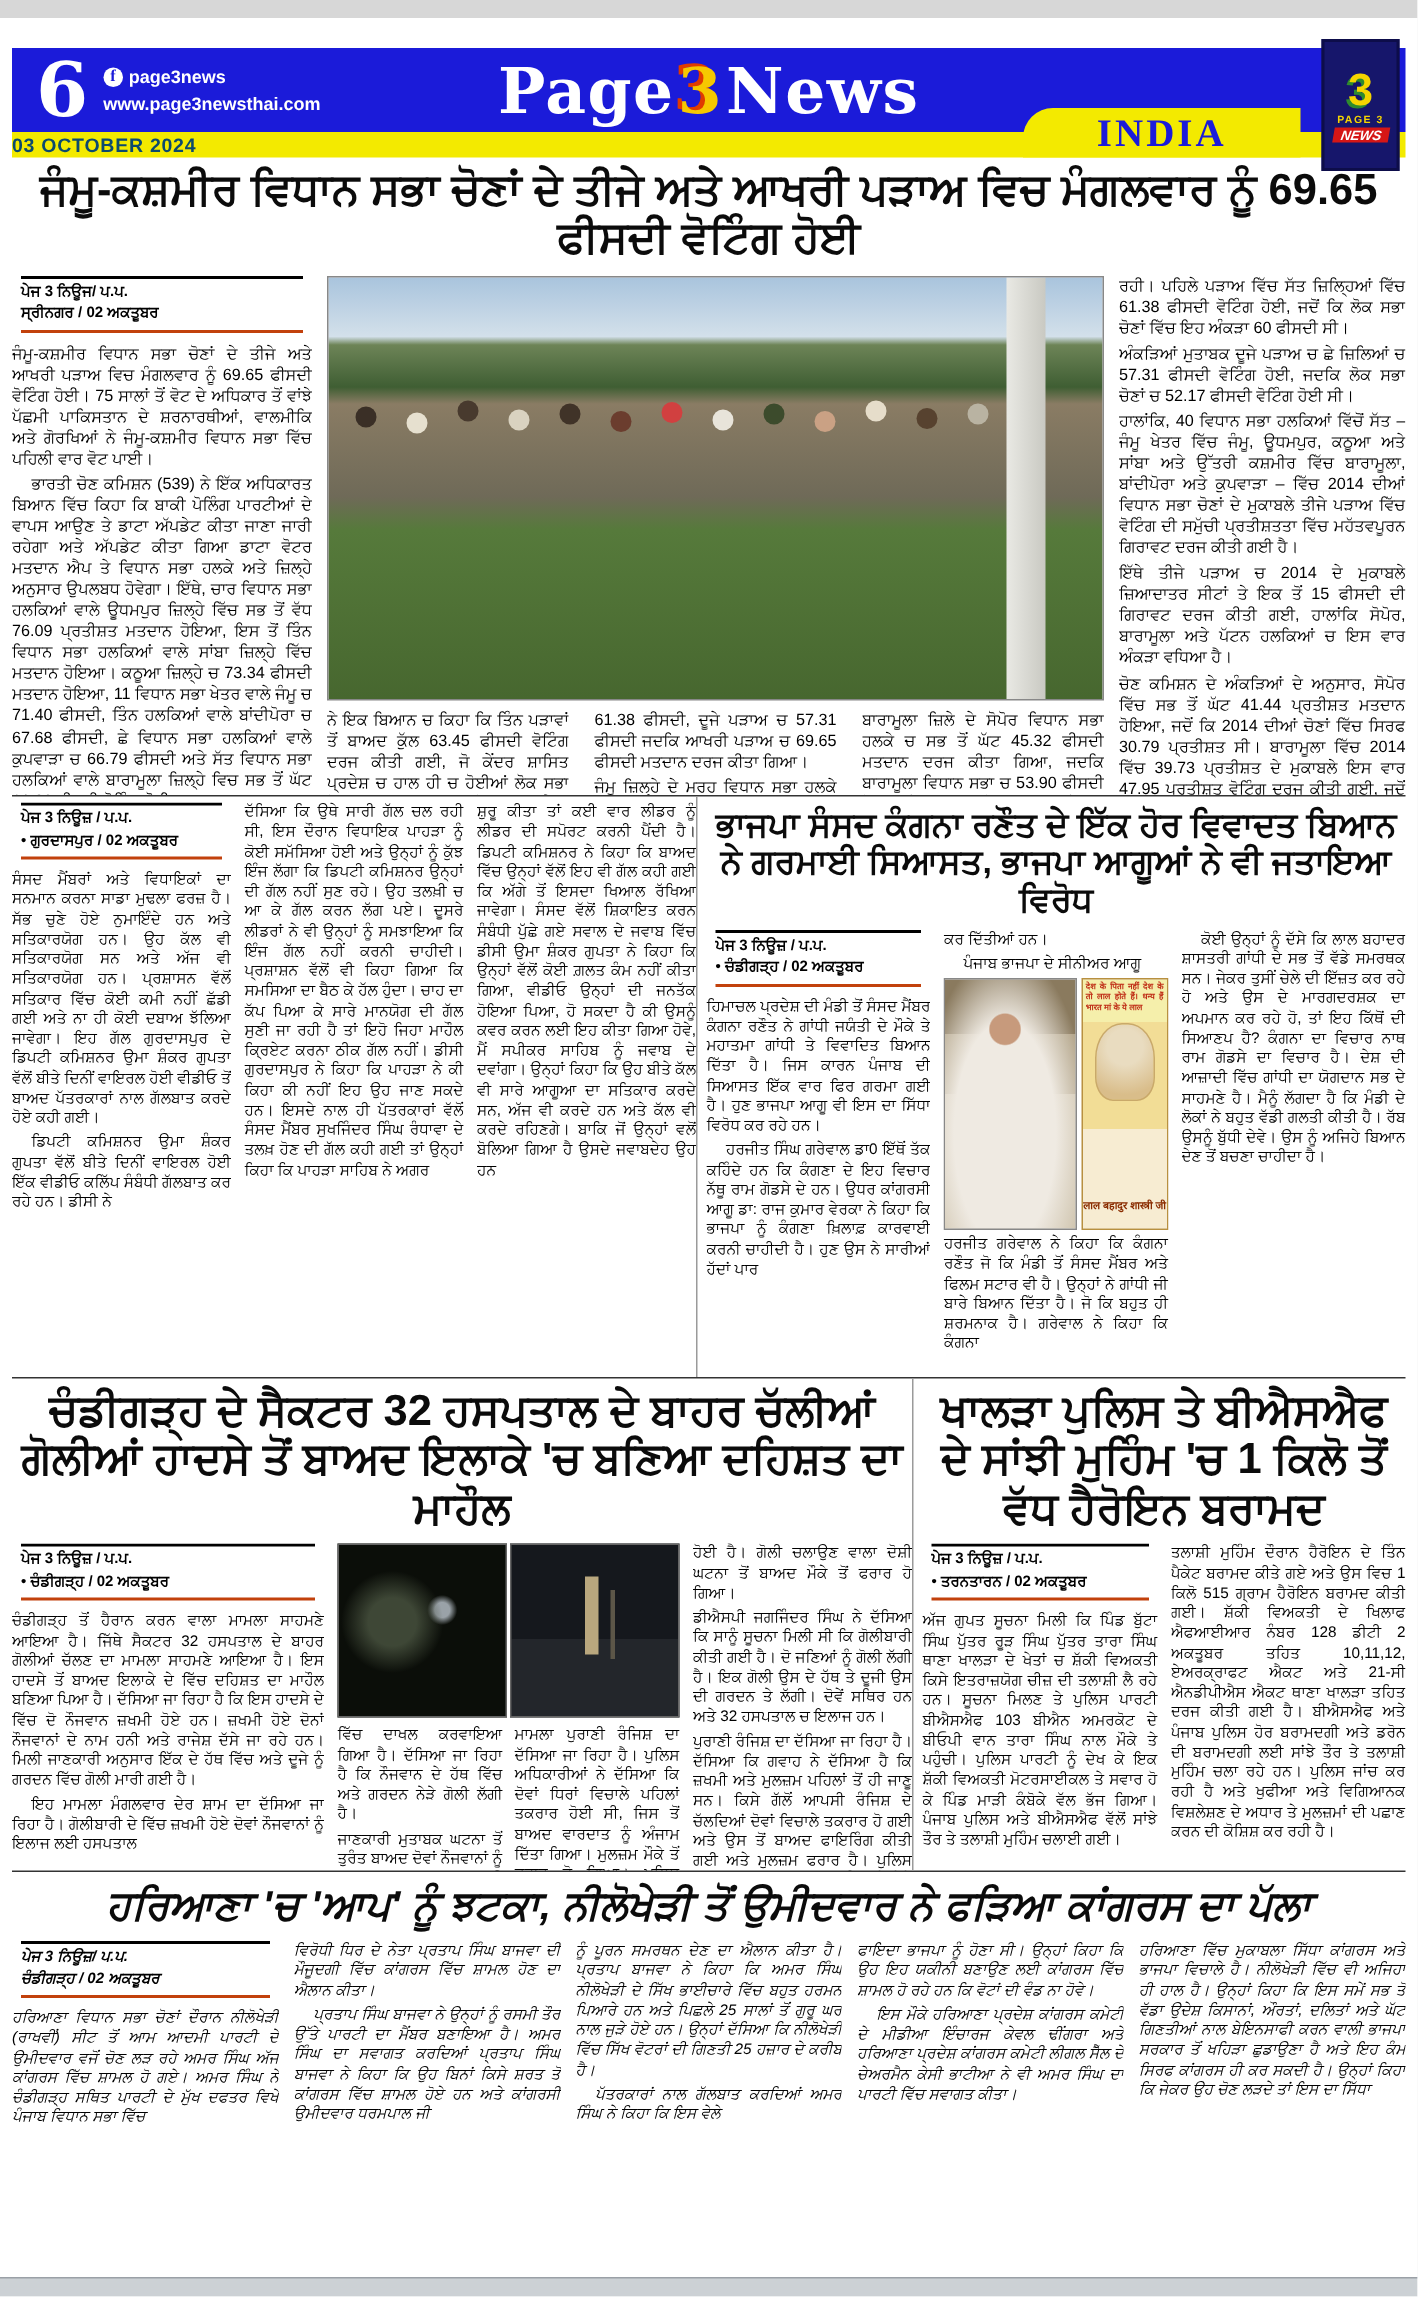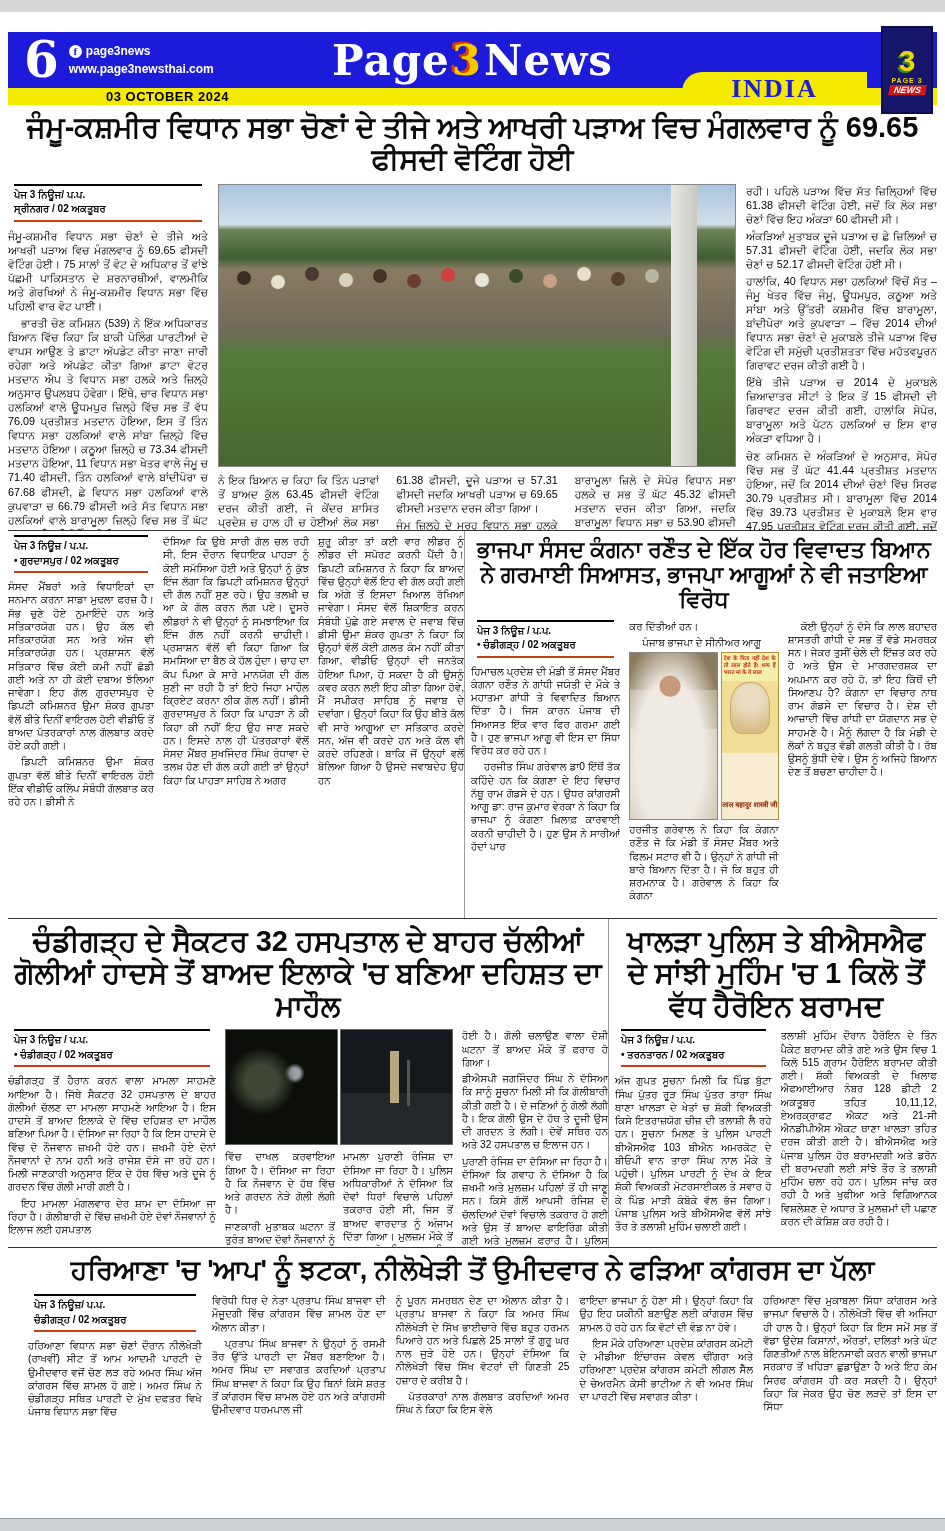--- a/index.html
+++ b/index.html
@@ -12,21 +12,21 @@
   .mh-txt { color:#fff; font-size:12px; font-weight:bold; line-height:1.5; }
   .fb-row { display:flex; align-items:center; gap:4px; }
   .fb-icon { width:13px; height:13px; border-radius:50%; background:#fff; color:#1b1bd9; font-family:"Liberation Serif",serif; font-weight:bold; font-size:11px; display:inline-flex; align-items:center; justify-content:center; }
   .brand { position:absolute; left:0; right:0; text-align:center; font-family:"DejaVu Serif", serif; font-weight:bold; font-size:42px; color:#fff; letter-spacing:1px; pointer-events:none; }
   .brand .b3 { color:#f6c800; text-shadow:-3px -2px 0 #e03b00; padding:0 2px; }
   .india-tab { position:absolute; right:70px; bottom:-17px; width:185px; height:33px; background:#f3ea00; border-top-left-radius:20px; display:flex; align-items:center; justify-content:center; font-family:"Liberation Serif", serif; font-weight:bold; font-size:26px; color:#1b1bd9; letter-spacing:2px; z-index:3; }
   .logo-box { position:absolute; right:4px; top:-6px; width:52px; height:88px; background:#16166b; border:2px solid #0d0d4a; z-index:4; display:flex; flex-direction:column; align-items:center; justify-content:center; gap:1px; }
   .logo-box .l3 { font-size:30px; font-weight:bold; color:#f5d400; text-shadow:-2px 2px 0 #2e8b2e; line-height:1; }
   .logo-box .lp3 { font-size:7px; font-weight:bold; color:#f5d400; letter-spacing:1px; }
   .logo-box .lnews { font-size:9px; font-style:italic; font-weight:bold; color:#fff; background:#d51616; padding:0 5px; transform:skewX(-10deg); }
-  .date-strip { height:17px; background:#f3ea00; display:flex; align-items:center; padding-left:98px; font-size:13px; font-weight:bold; color:#000000; letter-spacing:0.5px; }
+  .date-strip { height:17px; background:#f3ea00; display:flex; align-items:center; font-size:13px; font-weight:bold; color:#0c4a6e; letter-spacing:0.5px; }
   .content { margin:0 8px; }
   .hl { text-align:center; font-weight:bold; color:#0b0b0b; line-height:1.12; }
   .byline { text-align:left; font-weight:bold; font-size:10px; border-top:2px solid #000; border-bottom:2px solid #c2410c; padding:2px 0 3px 0; margin:0 6px 7px 6px; line-height:1.45; }
   .col { flex:1; overflow:hidden; }
   .bodytext { font-size:10.8px; line-height:1.3; text-align:justify; }
   .bodytext p { margin:0 0 3px 0; text-indent:13px; }
   .bodytext p.noind { text-indent:0; }
   .vdiv { width:1px; background:#9a9a9a; flex:0 0 1px; }
   section.art { border-bottom:1.5px solid #333; padding:4px 0 2px 0; overflow:hidden; }
   
@@ -65,24 +65,24 @@
   .art4 .hl, .art5 .hl { font-size:29px; margin:2px 0 7px 0; }
   .art4 .bodytext, .art5 .bodytext { font-size:10.2px; }
   .r3body { display:flex; gap:9px; height:258px; }
   .a4mid { flex:0 0 228px; display:flex; flex-direction:column; }
   .photo-night { height:116px; display:flex; gap:2px; margin-bottom:5px; }
   .photo-night .f1 { flex:1; background: radial-gradient(circle at 32% 45%, #3e4736 0 16px, transparent 34px), radial-gradient(circle at 62% 38%, #9aa2a8 0 5px, transparent 10px), #0b0e09; border:1px solid #666; }
   .photo-night .f2 { flex:1; background: linear-gradient(180deg,#15181d 0 55%, #23262b 55% 100%), #101318; border:1px solid #666; position:relative; }
   .photo-night .f2:after { content:""; position:absolute; left:44%; top:18%; width:9px; height:52px; background:#b9a77e; box-shadow:14px 6px 0 -3px #5c5648; }
   .twocols { display:flex; gap:8px; flex:1; overflow:hidden; }
   
-  .art6 { height:204px; padding:5px 0 0 0; }
+  .art6 { height:204px; padding:5px 0 0 0;font-style:italic; }
   .art6 .hl { font-size:27px; margin:2px 0 9px 0; }
   .art6 .bodytext { font-size:10.2px; }
-  .a6cols { display:flex; gap:10px; height:146px; overflow:hidden;margin-left:20px; }
+  .a6cols { display:flex; gap:10px; height:146px; overflow:hidden; }
   .bottom-gray { position:absolute; left:0; right:0; bottom:0; height:13px; background:#ccd1d5; border-top:1px solid #9aa0a6; }
 </style>
 </head>
 <body>
 
 <div class="sheet">
   <div class="top-gray"></div>
 
   <div class="head-wrap">
     <div class="masthead">

